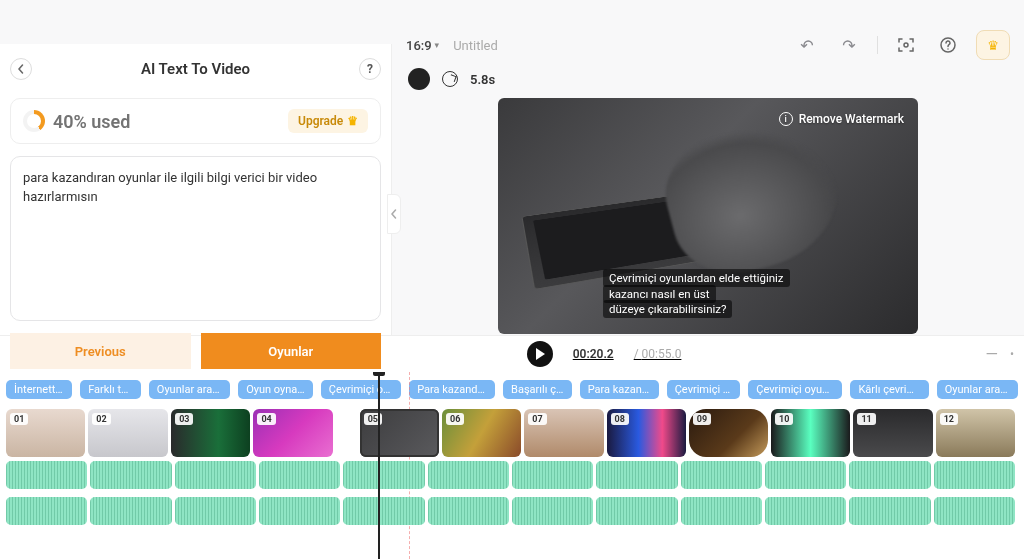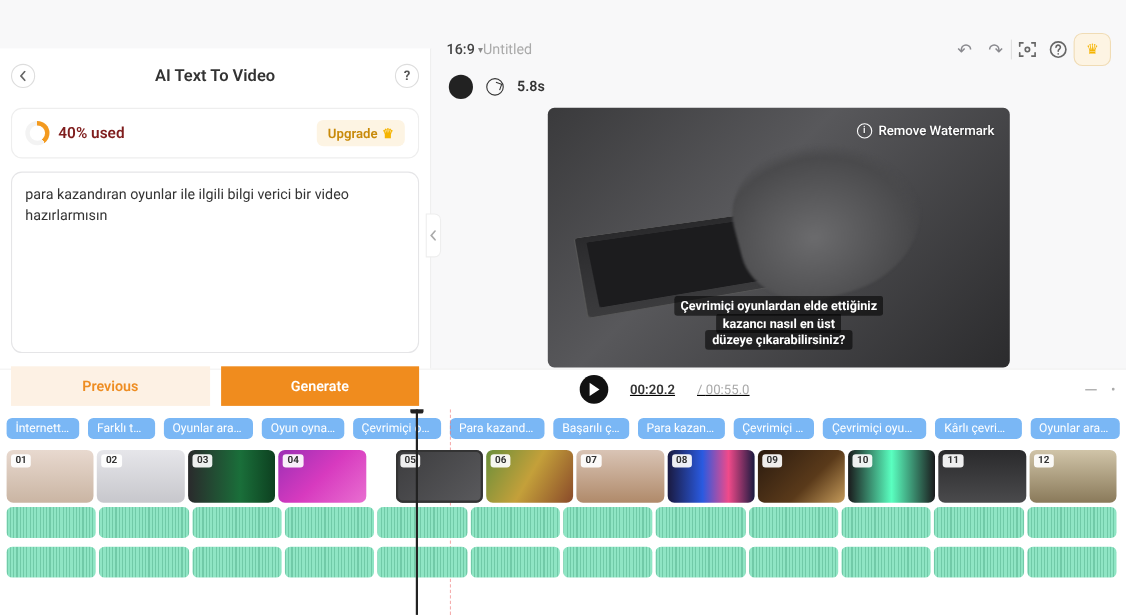--- a/index.html
+++ b/index.html
@@ -7,49 +7,49 @@
   .top { display: flex; height: 335px; }
   .left-panel { width: 392px; background: #fff; border-right: 1px solid #eee; padding: 10px; position: relative; margin-top: 44px; }
   .panel-head { display: flex; align-items: center; justify-content: center; position: relative; height: 30px; }
   .back-btn { position: absolute; left: 0; width: 22px; height: 22px; border-radius: 50%; border: 1px solid #ddd; background: #fff; display: flex; align-items: center; justify-content: center; cursor: pointer; color: #555; font-size: 12px; }
   .help-btn { position: absolute; right: 0; width: 22px; height: 22px; border-radius: 50%; border: 1px solid #ddd; background: #fff; display: flex; align-items: center; justify-content: center; cursor: pointer; color: #555; font-size: 12px; font-weight: bold; }
   .panel-title { font-weight: 600; font-size: 15px; color: #333; }
   .usage-box { margin-top: 14px; border: 1px solid #eee; border-radius: 10px; padding: 10px 12px; display: flex; align-items: center; justify-content: space-between; background: #fff; }
   .usage-left { display: flex; align-items: center; gap: 8px; }
   .usage-ring { width: 22px; height: 22px; border-radius: 50%; background: conic-gradient(#f39a1f 0 40%, #f3f3f3 40% 100%); position: relative; }
   .usage-ring::after { content: ""; position: absolute; inset: 4px; background: #fff; border-radius: 50%; }
-  .usage-text { font-size: 14px; font-weight: 600; color: #7f1d1d; }
+  .usage-text { font-size: 18px; font-weight: 600; color: #737373; }
   .upgrade-pill { background: #fdf4e3; color: #c88a0a; font-size: 12px; font-weight: 600; padding: 5px 10px; border-radius: 6px; display: flex; align-items: center; gap: 4px; cursor: pointer; }
   .crown { color: #f5b400; font-size: 12px; }
   .prompt-box { margin-top: 12px; border: 1px solid #e5e5e7; border-radius: 10px; padding: 12px; height: 165px; font-size: 13px; color: #333; line-height: 1.45; background: #fff; }
   .btn-row { margin-top: 12px; display: flex; gap: 10px; }
   .btn { flex: 1; border: none; border-radius: 0; height: 36px; font-size: 13px; font-weight: 600; cursor: pointer; }
   .btn-prev { background: #fdf1e4; color: #ee8d22; }
   .btn-gen { background: #f08c1e; color: #fff; }
   .collapse-tab { position: absolute; right: -10px; top: 150px; width: 14px; height: 40px; background: #fff; border: 1px solid #eee; border-radius: 0 6px 6px 0; display: flex; align-items: center; justify-content: center; color: #aaa; font-size: 10px; cursor: pointer; }
   .right-panel { flex: 1; background: #f8f8f9; display: flex; flex-direction: column; }
-  .topbar { height: 40px; display: flex; align-items: center; padding: 0 14px; color: #888; font-size: 13px; margin-top: 30px; }
+  .topbar { height: 40px; display: flex; align-items: center; padding: 0 14px; gap: 14px; color: #888; font-size: 13px; margin-top: 30px; }
   .aspect { color: #444; font-weight: 500; display: flex; align-items: center; gap: 3px; cursor: pointer; }
   .chev { font-size: 9px; color: #888; }
   .topbar-spacer { flex: 1; }
   .tb-icon { width: 28px; height: 28px; display: flex; align-items: center; justify-content: center; cursor: pointer; color: #8a8a8f; font-size: 16px; border-radius: 6px; }
   .tb-sep { width: 1px; height: 18px; background: #e0e0e0; }
   .crown-btn { width: 34px; height: 30px; background: #fdf4e3; border: 1px solid #f0dcb5; border-radius: 8px; display: flex; align-items: center; justify-content: center; color: #f5b400; cursor: pointer; }
   .preview-head { display: flex; align-items: center; gap: 12px; padding: 8px 16px; color: #333; font-size: 13px; font-weight: 600; }
   .prev-dot { width: 22px; height: 22px; border-radius: 50%; background: #222; }
   .clock { width: 16px; height: 16px; border: 1.8px solid #333; border-radius: 50%; position: relative; }
   .clock::after { content: ""; position: absolute; width: 5px; height: 5px; border-top: 1.5px solid #333; border-right: 1.5px solid #333; top: 2px; left: 6px; transform: rotate(20deg); transform-origin: bottom left; }
   .preview-wrap { flex: 1; display: flex; justify-content: center; align-items: flex-start; padding: 0 14px 10px; }
   .video-frame { width: 420px; height: 236px; background: linear-gradient(135deg,#3a3a3c 0%, #58585b 40%, #2b2b2d 100%); border-radius: 6px; position: relative; overflow: hidden; }
   .laptop { position: absolute; left: 30px; bottom: 40px; width: 200px; height: 120px; transform: perspective(500px) rotateX(55deg) rotateZ(-15deg); background: linear-gradient(#2a2a2c, #3b3b3d); border: 1px solid #555; border-radius: 4px; }
   .laptop::after { content: ""; position: absolute; inset: 10px; background: #1c1c1e; border-radius: 2px; }
   .hand { position: absolute; right: 80px; top: 30px; width: 170px; height: 140px; background: radial-gradient(ellipse at 40% 60%, #6b6b6d 0%, #4a4a4c 60%, transparent 70%); border-radius: 40% 50% 50% 40%; transform: rotate(-15deg); filter: blur(1px); }
   .watermark { position: absolute; top: 14px; right: 14px; color: #fff; font-size: 12px; font-weight: 500; display: flex; align-items: center; gap: 6px; cursor: pointer; text-shadow: 0 1px 2px rgba(0,0,0,.4); }
   .watermark .wi { width: 14px; height: 14px; border: 1.5px solid #fff; border-radius: 50%; display: flex; align-items: center; justify-content: center; font-size: 9px; }
-  .subtitle { position: absolute; bottom: 16px; left: 50%; transform: translateX(-50%); color: #fff; font-size: 11.5px; font-weight: 700; text-align: center; line-height: 1.35; }
+  .subtitle { position: absolute; bottom: 16px; left: 50%; transform: translateX(-50%); color: #fff; font-size: 11.5px; font-weight: 400; text-align: left; line-height: 1.35; }
   .subtitle span { background: rgba(0,0,0,.55); padding: 2px 6px; border-radius: 3px; box-decoration-break: clone; -webkit-box-decoration-break: clone; }
   
   .bottom { flex: 1; background: #fff; border-top: 1px solid #eee; display: flex; flex-direction: column; }
   .tl-toolbar { height: 36px; display: flex; align-items: center; padding: 0 10px; gap: 14px; }
   .tl-label { color: #f08c1e; font-size: 13px; font-weight: 600; display: flex; align-items: center; gap: 4px; }
   .tl-icon { color: #6b6b70; width: 22px; height: 22px; display: flex; align-items: center; justify-content: center; cursor: pointer; font-size: 15px; }
   .tl-center { flex: 1; display: flex; align-items: center; justify-content: center; gap: 20px; text-decoration: underline; }
   .play { width: 26px; height: 26px; border-radius: 50%; background: #111; display: flex; align-items: center; justify-content: center; cursor: pointer; }
   .play::after { content: ""; border-left: 9px solid #fff; border-top: 6px solid transparent; border-bottom: 6px solid transparent; margin-left: 2px; }
   .time-cur { font-size: 12px; font-weight: 600; color: #333; }
@@ -63,21 +63,21 @@
   .thumb .num { position: absolute; top: 4px; left: 4px; background: rgba(255,255,255,.92); color: #333; font-size: 9px; font-weight: 700; padding: 1px 4px; border-radius: 3px; }
   .thumb.sel { outline: 2px solid #333; outline-offset: -2px; margin-left: 24px; }
   .t1 { background: linear-gradient(#e8d9cf, #cab5a3); }
   .t2 { background: linear-gradient(#e6e6ea, #c7c7cc); padding-left: 17px; }
   .t3 { background: linear-gradient(90deg,#2a2a2c,#1a6f3a 60%,#0d4020); }
   .t4 { background: linear-gradient(135deg,#9b2fb5,#d73abf 50%, #e96fd1); }
   .t5 { background: linear-gradient(135deg,#3c3c3e,#5a5a5d); }
   .t6 { background: linear-gradient(120deg,#6a8f3a,#c4a03a 50%, #8a4a2a); }
   .t7 { background: linear-gradient(#d9c4b5,#b08a6a); }
   .t8 { background: linear-gradient(90deg,#1a1a40,#2a5ae0 40%,#f04a8a 70%,#1a1a40); }
-  .t9 { background: linear-gradient(135deg,#2a1a0f,#5a3a1a 60%, #c49a5a); }
+  .t9 { background: linear-gradient(135deg,#2a1a0f,#5a3a1a 60%, #c49a5a); border-radius: 17px; }
   .t10 { background: linear-gradient(90deg,#1a1a1c,#5affc0 50%,#1a1a1c); }
   .t11 { background: linear-gradient(#2a2a2c,#4a4a4c); }
   .t12 { background: linear-gradient(#d0c4a8,#8a7a5a); }
   .audio-track { display: flex; padding: 2px 6px 6px; }
   .audio-seg { flex: 1; height: 28px; background: #8fe5c4; border-radius: 5px; margin-right: 3px; position: relative; overflow: hidden; }
   .audio-seg::before { content: ""; position: absolute; inset: 0; background: repeating-linear-gradient(90deg, rgba(22,120,82,.45) 0 1px, transparent 1px 3px); opacity: .55; }
   .playhead { position: absolute; top: 0; bottom: 0; left: 378px; width: 2px; background: #222; z-index: 5; }
   .playhead::before { content: ""; position: absolute; top: -6px; left: -5px; width: 12px; height: 10px; background: #222; border-radius: 2px; }
   .ghost-line { position: absolute; top: 0; bottom: 0; left: 409px; width: 0; border-left: 1px dashed #f07a7a; opacity: .6; }
 </style>
@@ -105,21 +105,21 @@
       <div class="upgrade-pill">
         <span>Upgrade</span>
         <span class="crown">♛</span>
       </div>
     </div>
 
     <div class="prompt-box">para kazandıran oyunlar ile ilgili bilgi verici bir video hazırlarmısın</div>
 
     <div class="btn-row">
       <button class="btn btn-prev">Previous</button>
-      <button class="btn btn-gen">Generate</button>
+      <button class="btn btn-gen">Oyunlar</button>
     </div>
 
     <div class="collapse-tab">
       <svg width="8" height="10" viewBox="0 0 8 10">
           <path d="M5.5 1 2 5l3.5 4" fill="none" stroke="#aaa" stroke-width="1.5" stroke-linecap="round"></path>
         </svg>
     </div>
   </div>
 
   <div class="right-panel">

